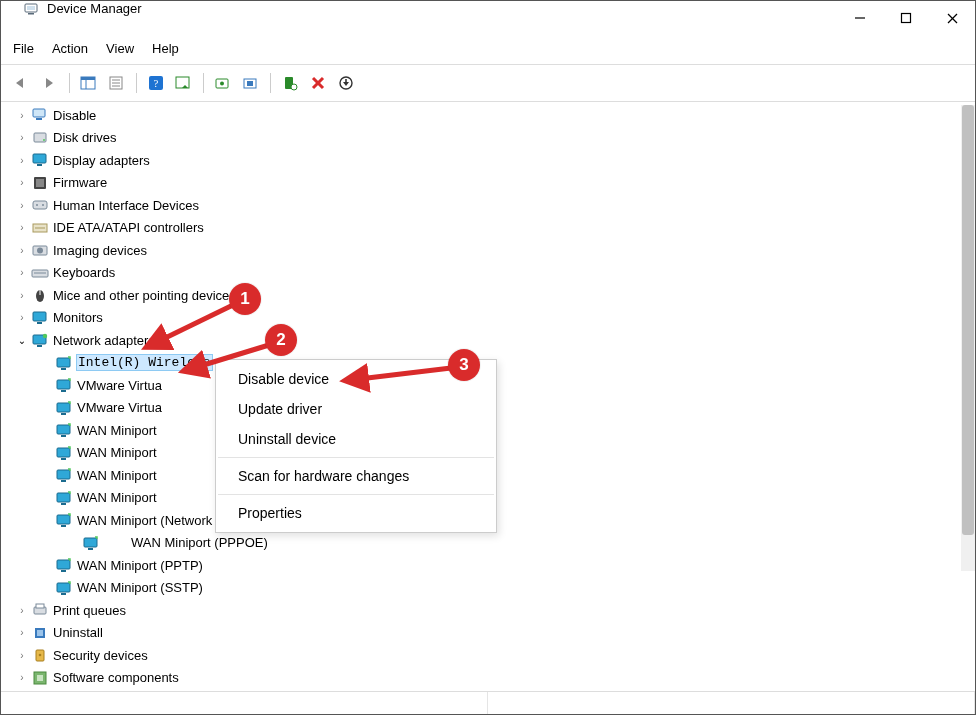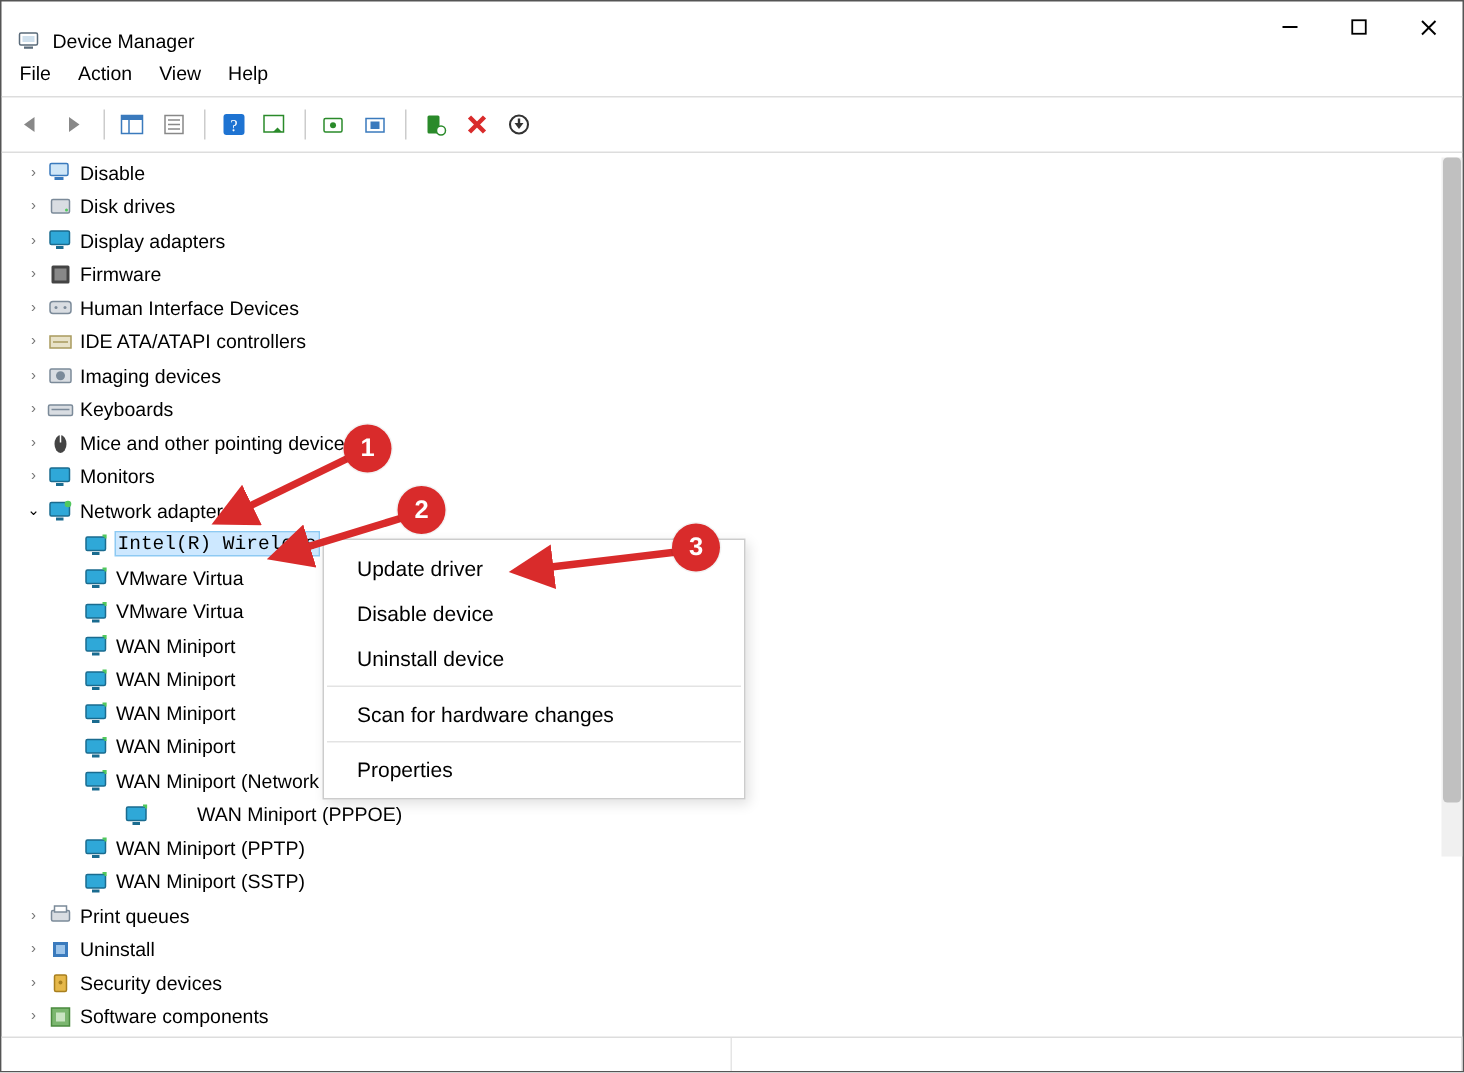--- a/index.html
+++ b/index.html
@@ -1,17 +1,17 @@
 <!DOCTYPE html>
 <html><head>
 <meta charset="utf-8">
 <style>
 html,body{margin:0;padding:0;font-family:"Segoe UI",Arial,sans-serif;font-size:13px;color:#000;background:#fff;-webkit-font-smoothing:antialiased}
 .window{position:relative;width:976px;height:715px;border:1px solid #555;box-sizing:border-box;background:#fff;overflow:hidden}
-.titlebar{display:flex;align-items:flex-end;height:34px;padding-left:10px}
+.titlebar{display:flex;align-items:flex-start;height:34px;padding-left:22px}
 .titlebar .app-icon{width:16px;height:16px;margin-right:8px;display:inline-block}
 .titlebar .title{font-size:13px;flex:1}
 .winbtns{display:flex;height:100%}
 .winbtn{width:46px;display:flex;align-items:center;justify-content:center;cursor:default}
 .menubar{display:flex;gap:18px;padding:6px 12px 8px 12px;font-size:13px}
 .menuitem{cursor:default}
 .toolbar{display:flex;align-items:center;gap:2px;padding:4px 8px;border-top:1px solid #ddd;border-bottom:1px solid #ddd;height:28px}
 .tbtn{width:24px;height:24px;display:flex;align-items:center;justify-content:center;border:1px solid transparent;border-radius:3px}
 .tsep{width:1px;height:20px;background:#ccc;margin:0 4px}
 .content{position:relative;height:calc(100% - 34px - 32px - 38px - 24px);overflow:hidden}
@@ -465,22 +465,22 @@
   <div class="vscroll">
     <div class="vthumb" style="top:0;height:430px"></div>
   </div>
 
   <div class="statusbar">
     <div class="statuscell"></div>
     <div class="statuscell"></div>
   </div>
 
   <div class="ctxmenu" id="ctxmenu" style="left: 214px; top: 358px; width: 280px;">
+      <div class="ctxitem">Disable device</div>
       <div class="ctxitem">Update driver</div>
-      <div class="ctxitem">Disable device</div>
       <div class="ctxitem">Uninstall device</div>
       <div class="ctxsep"></div>
       <div class="ctxitem">Scan for hardware changes</div>
       <div class="ctxsep"></div>
       <div class="ctxitem bold">Properties</div>
     </div>
 
   <svg class="arrowwrap" style="left:0;top:0" width="976" height="715">
     <defs>
       <marker id="ah" markerWidth="10" markerHeight="10" refX="2" refY="3" orient="auto">

